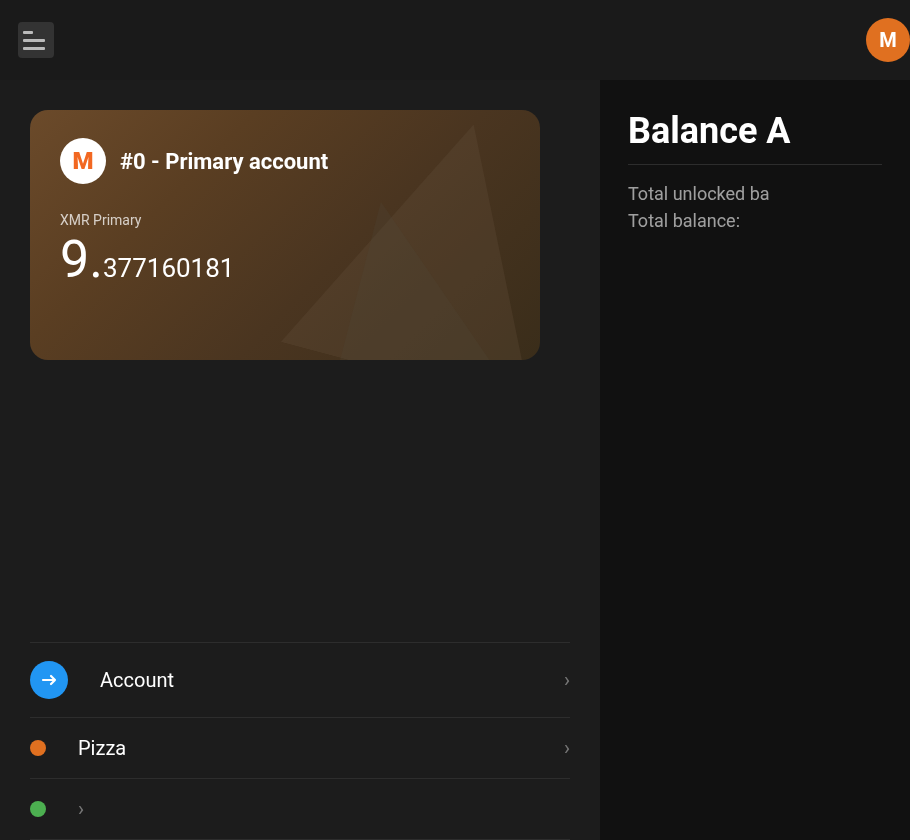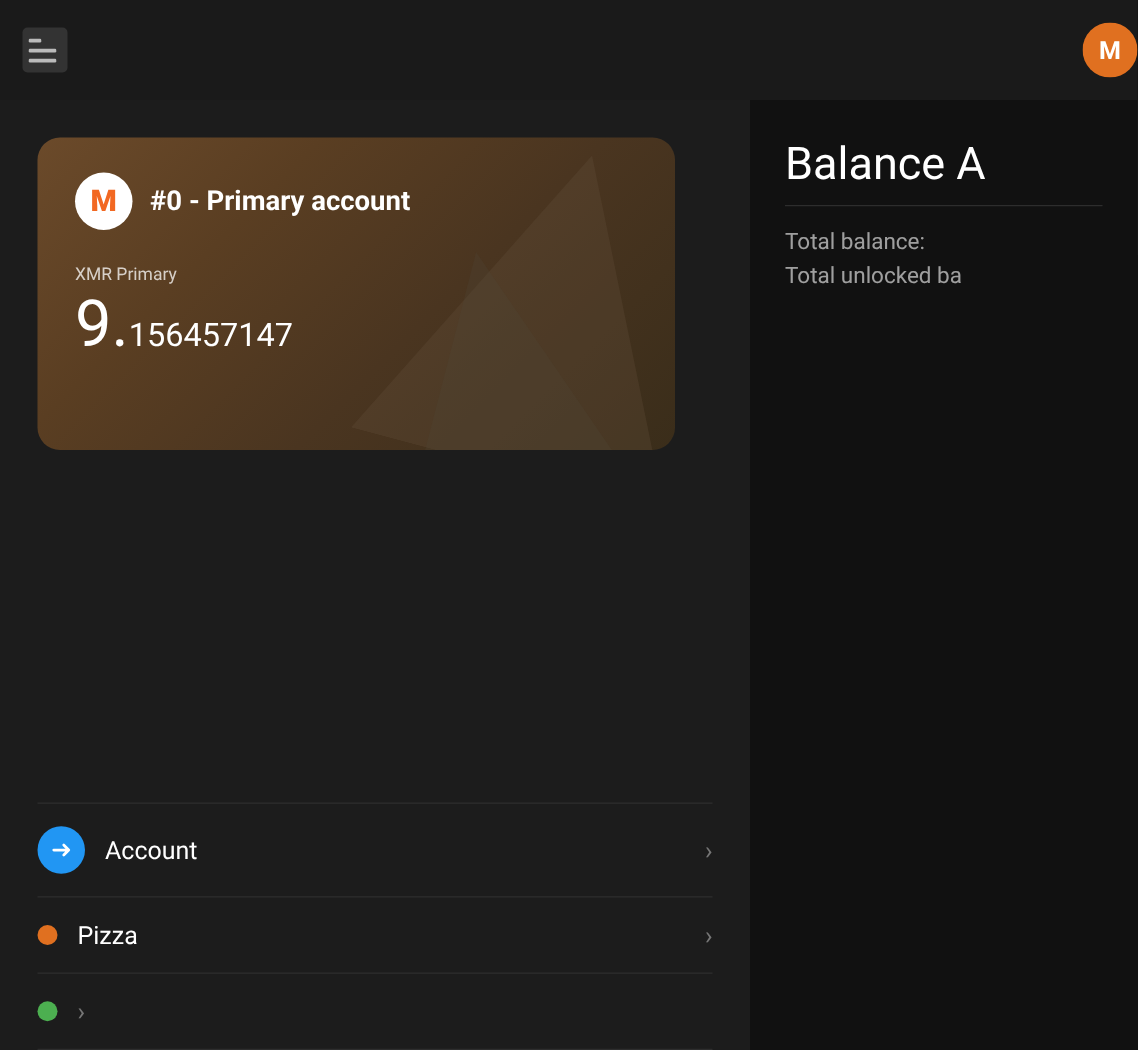--- a/index.html
+++ b/index.html
@@ -188,21 +188,21 @@
     .nav-section {
       margin-top: auto;
       padding-bottom: 0;
     }
     .nav-item {
       display: flex;
       align-items: center;
       padding: 18px 0;
       border-bottom: 1px solid rgba(255,255,255,0.08);
       cursor: pointer;
-      gap: 16px;
+      gap: 32px;
     }
     .nav-item:first-child {
       border-top: 1px solid rgba(255,255,255,0.08);
     }
     .nav-dot {
       width: 16px;
       height: 16px;
       border-radius: 50%;
       flex-shrink: 0;
     }
@@ -228,21 +228,21 @@
 
     
     .right-panel {
       flex: 1;
       background: #111;
       padding: 30px 28px;
       overflow-y: auto;
     }
     .section-title {
       font-size: 36px;
-      font-weight: 400;
+      font-weight: 700;
       color: #fff;
       margin-bottom: 12px;
     }
     .divider {
       height: 1px;
       background: rgba(255,255,255,0.12);
       margin-bottom: 18px;
     }
     .balance-row {
       margin-bottom: 6px;
@@ -303,21 +303,21 @@
     <div class="wallet-card">
       <div class="card-header">
         <div class="monero-logo">
           <span class="monero-m">M</span>
         </div>
         <span class="card-title">#0 - Primary account</span>
       </div>
       <div class="balance-label">XMR Primary</div>
       <div class="balance-amount">
         <span class="balance-main">9.</span>
-        <span class="balance-decimal">156457147</span>
+        <span class="balance-decimal">377160181</span>
       </div>
     </div>
 
     <div class="card-spacer"></div>
 
     <div class="nav-section">
 
       <div class="nav-item">
         <div class="nav-arrow-circle">
           <svg width="20" height="20" viewBox="0 0 20 20">
@@ -340,21 +340,21 @@
       </div>
 
     </div>
   </div>
 
   <div class="right-panel">
 
     <div class="section-title">Balance A</div>
     <div class="divider"></div>
     <div class="balance-row">
+      <span class="balance-row-label">Total unlocked ba</span>
+    </div>
+    <div class="balance-row">
       <span class="balance-row-label">Total balance:</span>
-    </div>
-    <div class="balance-row">
-      <span class="balance-row-label">Total unlocked ba</span>
     </div>
 
 
   </div>
 </div>
 
 </body></html>

